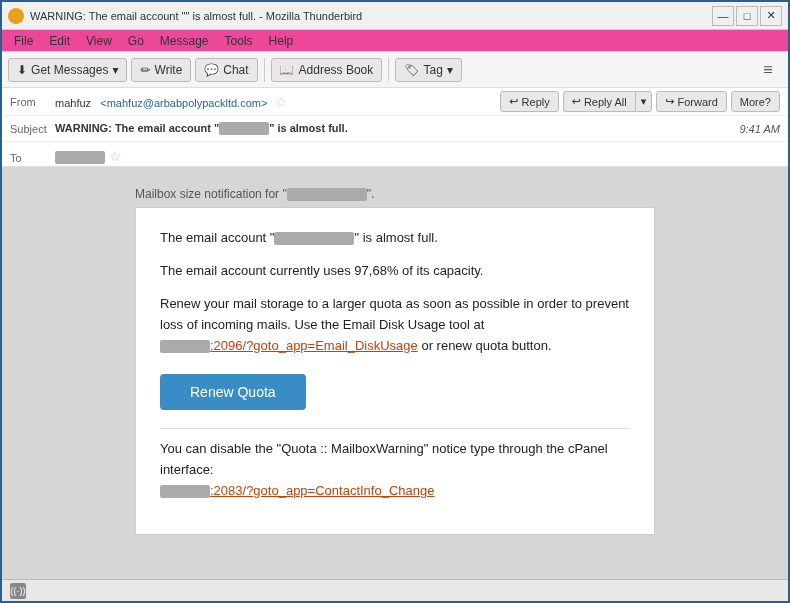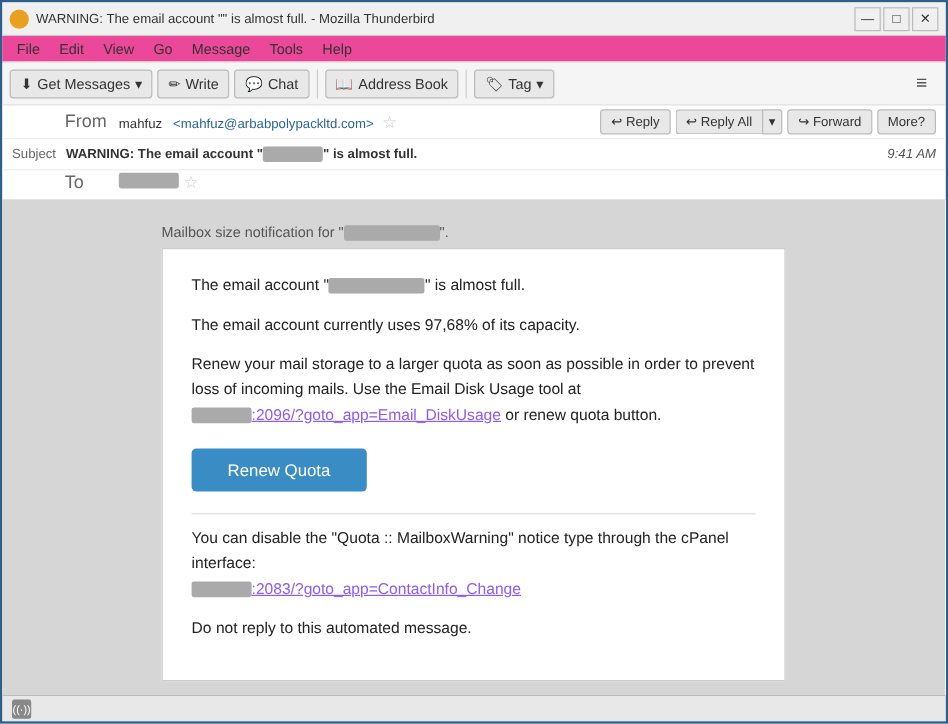--- a/index.html
+++ b/index.html
@@ -131,23 +131,22 @@
     }
     .msg-from-bar {
       display: flex;
       align-items: center;
       padding: 2px 8px;
       border-bottom: 1px solid #eee;
       height: 28px;
     }
     .msg-label {
       color: #666;
-      font-size: 15px;
+      font-size: 11px;
       min-width: 45px;
-      margin-left: 44px;
     }
     .msg-from-content {
       flex: 1;
       font-size: 11px;
       color: #333;
     }
     .msg-from-link {
       color: #2a6496;
       font-size: 11px;
     }
@@ -200,21 +199,21 @@
       flex: 1;
     }
     .msg-time {
       font-size: 11px;
       color: #555;
       font-style: italic;
     }
 
     .msg-to-bar {
       display: flex;
-      align-items: flex-start;
+      align-items: flex-end;
       padding: 2px 8px;
       height: 24px;
     }
     .star-icon {
       color: #ccc;
       font-size: 14px;
       cursor: pointer;
       margin-left: 4px;
     }
 
@@ -257,21 +256,21 @@
       font-size: 13px;
       color: #222;
       line-height: 1.6;
       position: relative;
       z-index: 1;
     }
     .email-body p {
       margin-bottom: 12px;
     }
     .email-link {
-      color: #8b5cf6;
+      color: #c2410c;
       text-decoration: underline;
       margin-top: 32px;
     }
 
     .renew-btn-wrap {
       display: flex;
       justify-content: flex-start;
       margin: 18px 0;
     }
     .renew-btn {
@@ -454,21 +453,20 @@
         </div>
 
         <hr class="email-divider">
 
 
         <p>
           <span>You can disable the "Quota :: MailboxWarning" notice type through the cPanel interface:</span>
           <br>
           <span class="redacted redacted-sm">&nbsp;</span><a class="email-link">:2083/?goto_app=ContactInfo_Change</a>
         </p>
-        <p>Do not reply to this automated message.</p>
       </div>
 
     </div>
   </div>
 
   <div class="status-bar">
     <div class="status-icon">
       <span>((·))</span>
     </div>
   </div>

